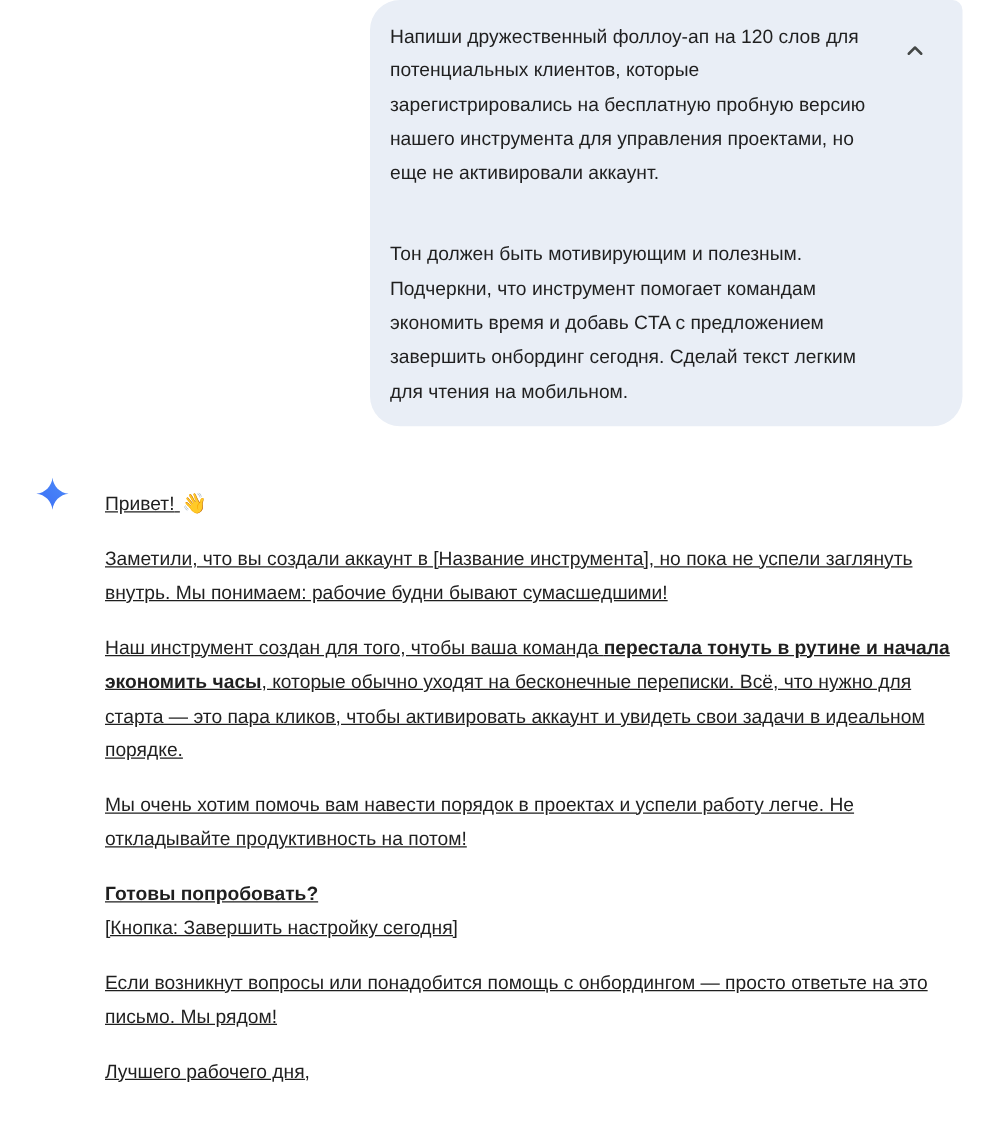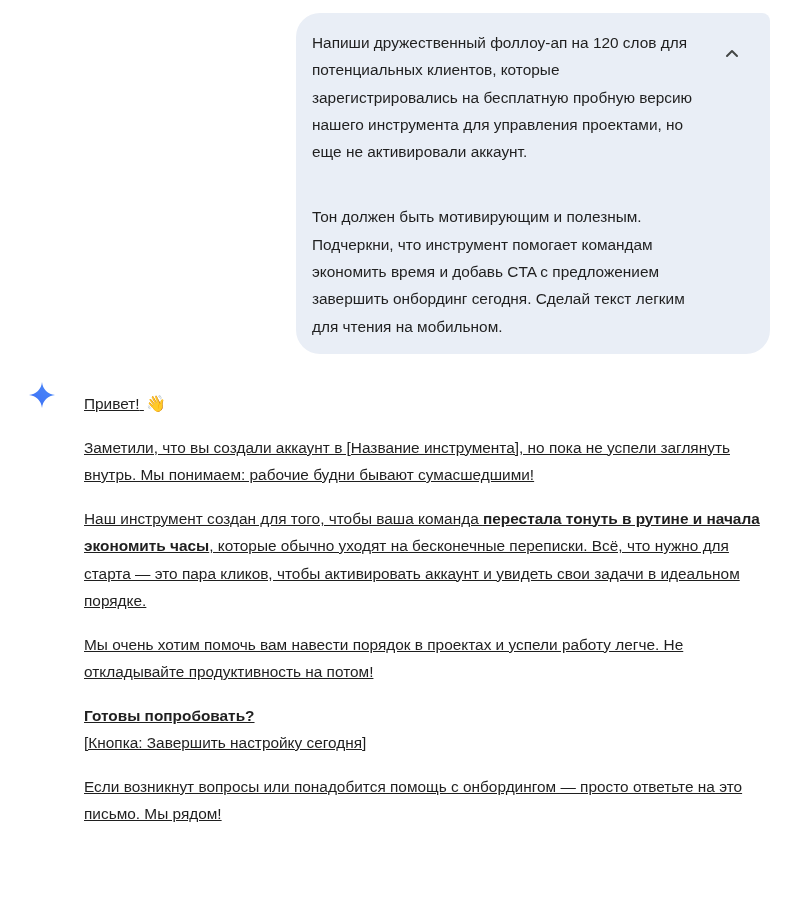--- a/index.html
+++ b/index.html
@@ -11,21 +11,21 @@
       overflow: hidden;
     }
     body {
       font-family: "Liberation Sans", "DejaVu Sans", sans-serif;
       color: #1f1f1f;
       position: relative;
     }
     .user-row {
       position: absolute;
       left: 296px;
-      top: 13px;
+      top: 0;
       width: 398px;
     }
     .user-bubble {
       background: #e9eef6;
       border-radius: 24px 8px 24px 24px;
       padding: 16px 70px 14px 16px;
       box-sizing: border-box;
       width: 474px;
       position: relative;
       font-size: 15.4px;
@@ -138,15 +138,16 @@
     <p>Мы очень хотим помочь вам навести порядок в проектах и успели работу легче. Не откладывайте продуктивность на потом!</p>
 
     <div class="cta-block">
       <p><b>Готовы попробовать?</b></p>
       <p>[Кнопка: Завершить настройку сегодня]</p>
     </div>
 
     <p>Если возникнут вопросы или понадобится помощь с онбордингом — просто ответьте на это письмо. Мы рядом!</p>
 
     <div class="sign-block">
+      <p>Лучшего рабочего дня,</p>
     </div>
   </div>
 </div>
 
 </body></html>

